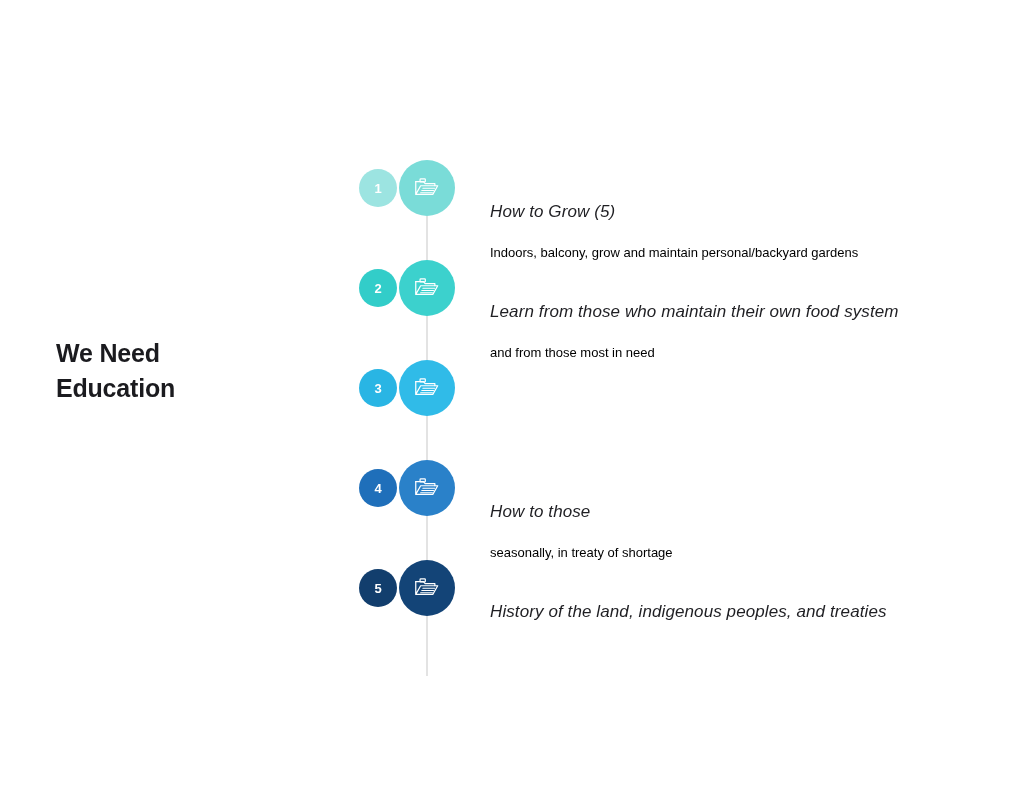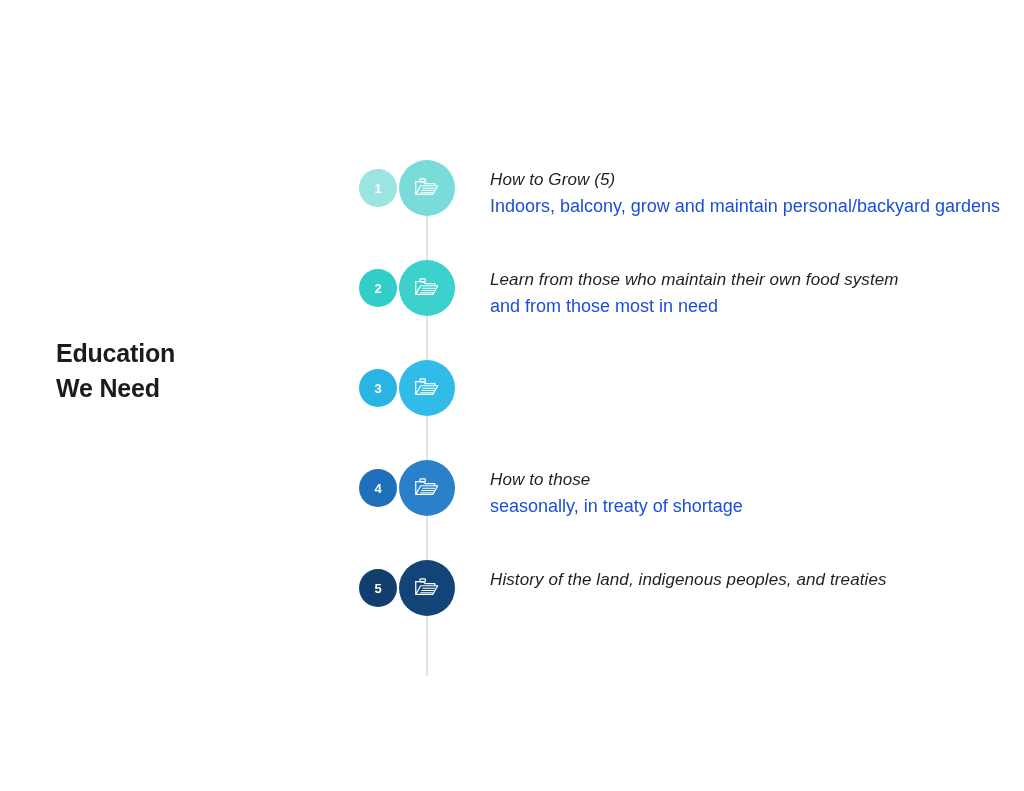--- a/index.html
+++ b/index.html
@@ -113,38 +113,39 @@
     width: 500px;
   }
 
   .step-title {
     font-size: 17px;
     font-style: italic;
     color: #1f1f23;
     line-height: 1.2;
     white-space: nowrap;
     letter-spacing: 0.1px;
+    margin-top: 32px;
   }
 
   .step-sub {
-    margin-top: 5px;
-    font-size: 18px;
-    color: #1d4ed8;
+    margin-top: 23px;
+    font-size: 13px;
+    color: #000000;
     line-height: 1.3;
     white-space: nowrap;
   }
 </style>
 </head>
 <body>
 
 <div class="slide">
 
   <div class="heading">
+    <span class="heading-line">We Need</span>
     <span class="heading-line">Education</span>
-    <span class="heading-line">We Need</span>
   </div>
 
   <div class="timeline">
     <div class="connector"></div>
     <div id="steps-host">
         <div class="step">
           <div class="marker">
             <div class="badge" style="background: rgb(156, 228, 225);">1</div>
             <div class="bubble" style="background: rgb(122, 220, 216);">
               <span>

